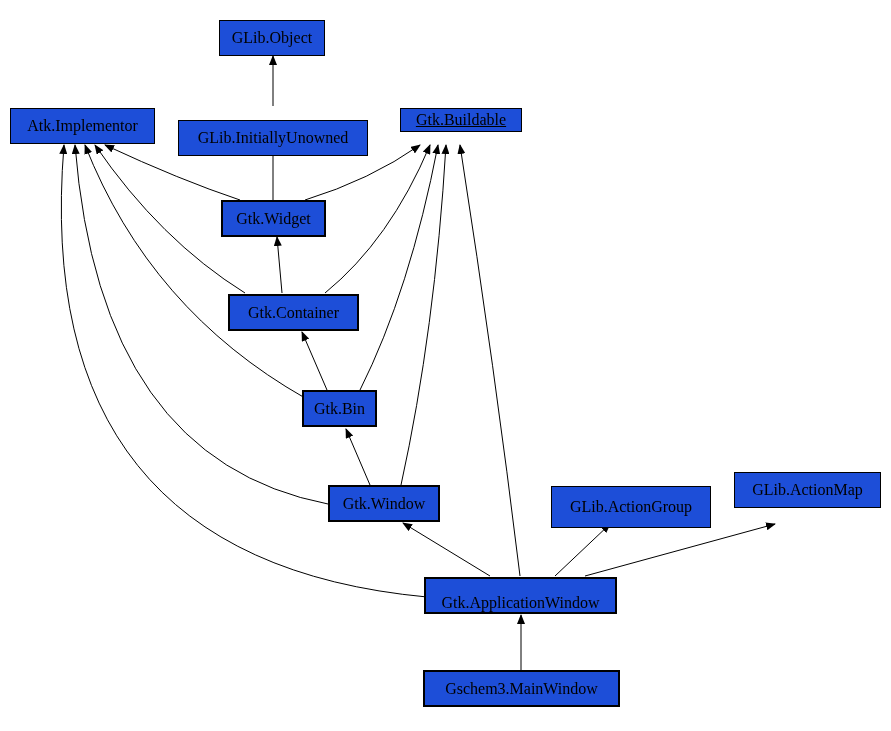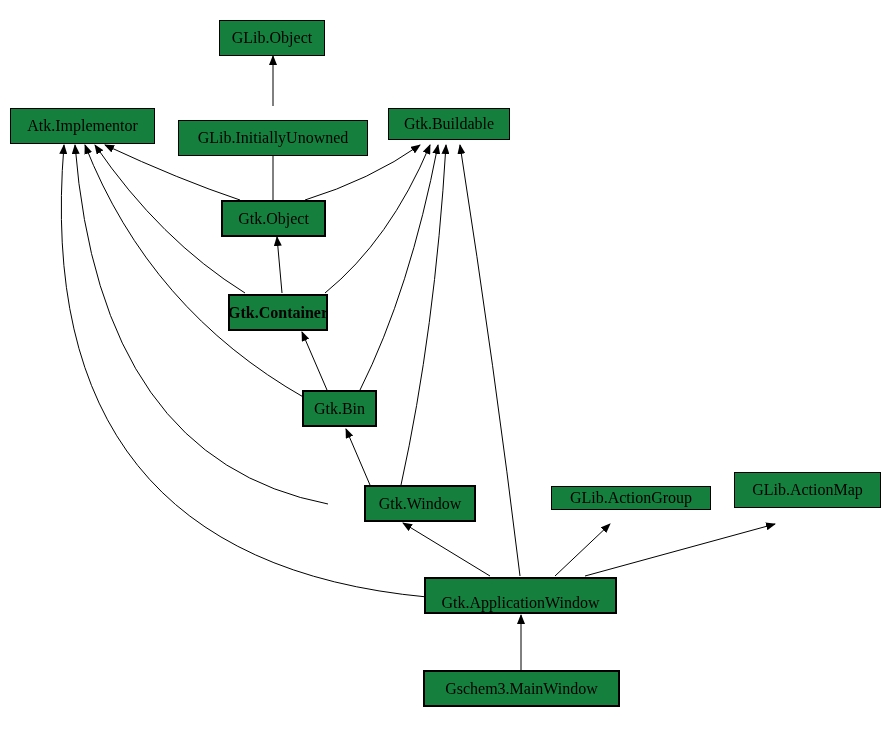--- a/index.html
+++ b/index.html
@@ -7,21 +7,21 @@
       padding: 0;
       font-family: "Times New Roman", serif;
       background: white;
       width: 891px;
       height: 731px;
       position: relative;
     }
     .node {
       position: absolute;
       border: 1px solid black;
-      background: #15803d;
+      background: #1d4ed8;
       display: flex;
       align-items: center;
       justify-content: center;
       font-size: 16px;
       box-sizing: border-box;
       white-space: nowrap;
     }
     .node.main {
       border: 2px solid black;
     }
@@ -88,41 +88,41 @@
 </div>
 
 <div class="node" style="left:10px; top:108px; width:145px; height:36px;text-align:center;">
   <span>Atk.Implementor</span>
 </div>
 
 <div class="node" style="left:178px; top:108px; width:190px; height:36px;margin-top:12px;">
   <span>GLib.InitiallyUnowned</span>
 </div>
 
-<div class="node" style="left:388px; top:108px; width:122px; height:32px;">
+<div class="node" style="left:400px; top:108px; width:122px; height:24px;text-decoration:underline;">
   <span>Gtk.Buildable</span>
 </div>
 
 <div class="node main" style="left:221px; top:200px; width:105px; height:37px;">
-  <span>Gtk.Object</span>
+  <span>Gtk.Widget</span>
 </div>
 
-<div class="node main" style="left:228px; top:294px; width:100px; height:37px;font-weight:bold;">
+<div class="node main" style="left:228px; top:294px; width:131px; height:37px;">
   <span>Gtk.Container</span>
 </div>
 
 <div class="node main" style="left:302px; top:390px; width:75px; height:37px;">
   <span>Gtk.Bin</span>
 </div>
 
-<div class="node main" style="left:328px; top:485px; width:112px; height:37px;margin-left:36px;">
+<div class="node main" style="left:328px; top:485px; width:112px; height:37px;">
   <span>Gtk.Window</span>
 </div>
 
-<div class="node" style="left:551px; top:486px; width:160px; height:24px;">
+<div class="node" style="left:551px; top:486px; width:160px; height:42px;">
   <span>GLib.ActionGroup</span>
 </div>
 
 <div class="node" style="left:734px; top:472px; width:147px; height:36px;">
   <span>GLib.ActionMap</span>
 </div>
 
 <div class="node main" style="left:424px; top:577px; width:193px; height:37px;align-items:flex-end;">
   <span>Gtk.ApplicationWindow</span>
 </div>

